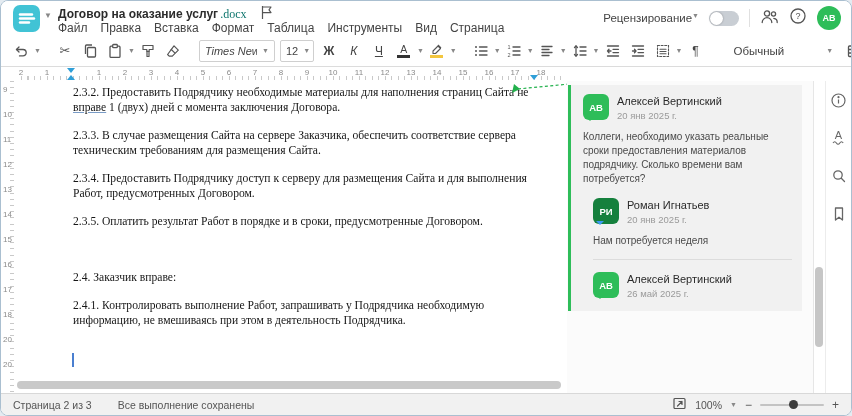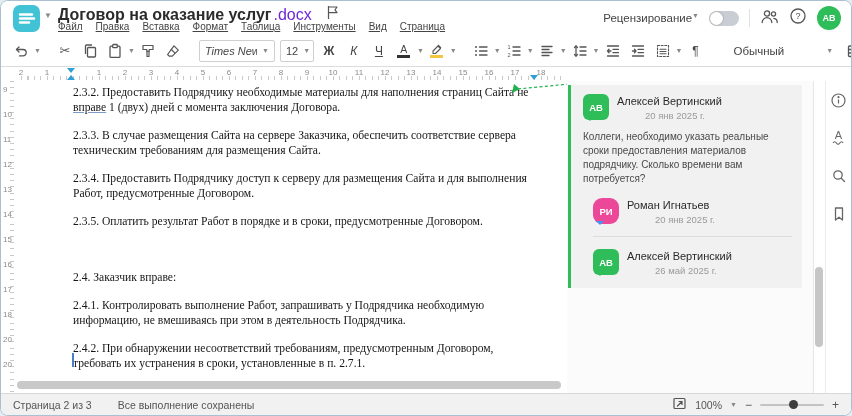--- a/index.html
+++ b/index.html
@@ -3,25 +3,25 @@
 <meta charset="utf-8">
 <style>
   * { margin:0; padding:0; box-sizing:border-box; }
   body { background:#e4ebf1; font-family:"Liberation Sans","DejaVu Sans",sans-serif; width:852px; height:416px; overflow:hidden; }
   .window { position:relative; width:852px; height:416px; background:#fff; border:1px solid #aabfd0; border-radius:8px; overflow:hidden; }
 
   
   .titlebar { position:absolute; left:0; top:0; width:100%; height:34px; background:#fff; }
   .logo { position:absolute; left:12px; top:4px; width:27px; height:27px; background:#41c3d5; border-radius:7px; display:flex; align-items:center; justify-content:center; }
   .logo-caret { position:absolute; left:43px; top:10px; font-size:8px; color:#888; }
-  .title-row { position:absolute; left:57px; top:4px; font-size:16px; color:#2b2b2b; display:flex; align-items:center; gap:2px; }
+  .title-row { position:absolute; left:57px; top:4px; font-size:12px; color:#2b2b2b; display:flex; align-items:center; gap:2px; }
   .title-row .tname { font-weight:bold; }
-  .title-row .ext { color:#6d28d9; font-weight:normal; }
+  .title-row .ext { color:#0f766e; font-weight:normal;font-family:Liberation Serif, serif; }
   .title-flag { margin-left:12px; }
-  .menu-row { position:absolute; left:57px; top:20px; display:flex; gap:13px; font-size:10px; color:#444;text-decoration:underline; }
+  .menu-row { position:absolute; left:57px; top:20px; display:flex; gap:13px; font-size:12px; color:#444; }
   .menu-row span { cursor:default; }
   .top-right { position:absolute; right:10px; top:0; height:34px; display:flex; align-items:center; gap:10px; color:#555; }
   .review { font-size:11.5px; color:#444; display:flex; align-items:flex-start; gap:0; }
   .caret { font-size:7px; color:#888; }
   .toggle { width:30px; height:15px; border-radius:8px; background:#c9ced4; position:relative; }
   .toggle .knob { position:absolute; left:1px; top:1px; width:13px; height:13px; border-radius:50%; background:#fff; box-shadow:0 0 2px rgba(0,0,0,.35); }
   .tr-divider { width:1px; height:18px; background:#e0e0e0; }
   .avatar-top { width:24px; height:24px; border-radius:50%; background:#2ebd59; color:#fff; font-size:9px; font-weight:bold; display:flex; align-items:center; justify-content:center; }
 
   
@@ -65,23 +65,23 @@
   .connector { position:absolute; left:498px; top:0; width:70px; height:16px; overflow:visible; }
   .h-scroll { position:absolute; left:16px; bottom:4px; width:544px; height:8px; background:#c9c9c9; border-radius:4px; }
 
   
   .comments-panel { position:absolute; left:566px; top:0; width:247px; height:100%; background:#fbfbfb; border-right:1px solid #e6e6e6; }
   .comment-card { position:absolute; left:1px; top:4px; width:234px; background:#f1f1f1; border-left:3px solid #2ebd59; padding:9px 10px 12px 12px; }
   .c-head { display:flex; align-items:flex-start; gap:8px; }
   .av { position:relative; width:26px; height:26px; border-radius:6px; color:#fff; font-size:9.5px; font-weight:bold; display:flex; align-items:center; justify-content:center; flex:none; }
   .av::after { content:''; position:absolute; left:3px; bottom:-5px; border:4px solid transparent; }
   .av.green { background:#2ebd59; } .av.green::after { border-top-color:#2ebd59; }
-  .av.blue  { background:#ec4899;border-radius:9px; } .av.blue::after  { border-top-color:#3c99f5; }
+  .av.blue  { background:#15803d; } .av.blue::after  { border-top-color:#3c99f5; }
   .c-name { font-size:11px; font-weight:normal; color:#2a2a2a; padding-top:1px; }
-  .c-date { font-size:9.5px; color:#9a9a9a; margin-top:3px;margin-left:28px; }
+  .c-date { font-size:9.5px; color:#9a9a9a; margin-top:3px; }
   .c-body { font-size:10px; line-height:14px; color:#4a4a4a; margin-top:9px; }
   .reply { margin-left:10px; margin-top:12px; }
   .c-sep { height:1px; background:#dcdcdc; margin:11px 0 0 10px; }
   .mention { display:inline-block; background:#d2d2d2; border-radius:8px; padding:1px 7px; font-size:9.5px; color:#3c3c3c; margin-right:3px; }
 
   
   .v-scrollbar { position:absolute; left:814px; top:0; width:8px; height:100%; }
   .v-thumb { position:absolute; left:0; top:186px; width:8px; height:80px; background:#c6c6c6; border-radius:4px; }
   .right-sidebar { position:absolute; left:824px; right:0; top:0; height:100%; border-left:1px solid #ececec; display:flex; flex-direction:column; align-items:center; padding-top:8px; gap:16px; color:#666; }
   .sbtn { width:22px; height:22px; display:flex; align-items:center; justify-content:center; flex-direction:column; }
@@ -362,26 +362,25 @@
             <span style="top: 204px;">17</span>
             <span style="top: 229px;">18</span>
             <span style="top: 254px;">20</span>
             <span style="top: 279px;">20</span>
           </div>
       </div>
       <div class="page">
         <div class="doc-text">
           <p><span>2.3.2. Предоставить Подрядчику необходимые материалы для наполнения страниц Сайта не </span><span class="useg">вправе</span><span> 1 (двух) дней с момента заключения Договора.</span></p>
           <p>2.3.3. В случае размещения Сайта на сервере Заказчика, обеспечить соответствие сервера техническим требованиям для размещения Сайта.</p>
-          <p>2.3.4. Предоставить Подрядчику доступ к серверу для размещения Сайта и для выполнения Работ, предусмотренные Договором.</p>
+          <p>2.3.4. Предоставить Подрядчику доступ к серверу для размещения Сайта и для выполнения Работ, предусмотренных Договором.</p>
           <p>2.3.5. Оплатить результат Работ в порядке и в сроки, предусмотренные Договором.</p>
           <p class="blank"></p>
           <p>2.4. Заказчик вправе:</p>
           <p>2.4.1. Контролировать выполнение Работ, запрашивать у Подрядчика необходимую информацию, не вмешиваясь при этом в деятельность Подрядчика.</p>
-          <p>2.4.2. При обнаружении несоответствий требованиям, предусмотренным Договором, требовать их устранения в сроки, установленные в п. 2.7.1.</p>
         </div>
         <span class="cursor"></span>
       </div>
       <svg class="connector">
         <polygon points="13,12 15,3 21,8" fill="#22b14c"></polygon>
         <line x1="19" y1="8" x2="70" y2="3" stroke="#22b14c" stroke-width="1.2" stroke-dasharray="3 2.4"></line>
       </svg>
       <div class="h-scroll"></div>
     </div>
 
@@ -397,20 +396,21 @@
         <div class="c-body">Коллеги, необходимо указать реальные сроки предоставления материалов подрядчику. Сколько времени вам потребуется?</div>
 
         <div class="reply">
           <div class="c-head">
             <span class="av blue">РИ</span>
             <span>
               <div class="c-name">Роман Игнатьев</div>
               <div class="c-date">20 янв 2025 г.</div>
             </span>
           </div>
+          <div class="c-body">Нам потребуется неделя</div>
         </div>
 
         <div class="c-sep"></div>
 
         <div class="reply">
           <div class="c-head">
             <span class="av green">АВ</span>
             <span>
               <div class="c-name">Алексей Вертинский</div>
               <div class="c-date">26 май 2025 г.</div>

